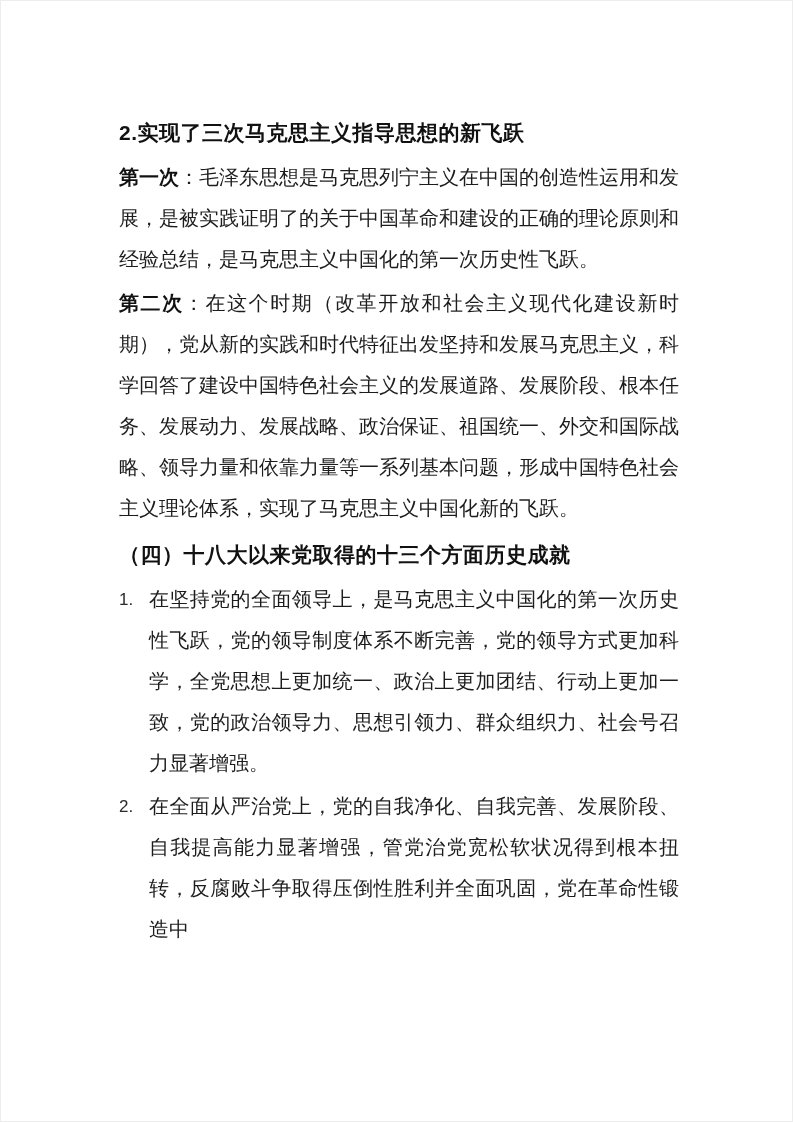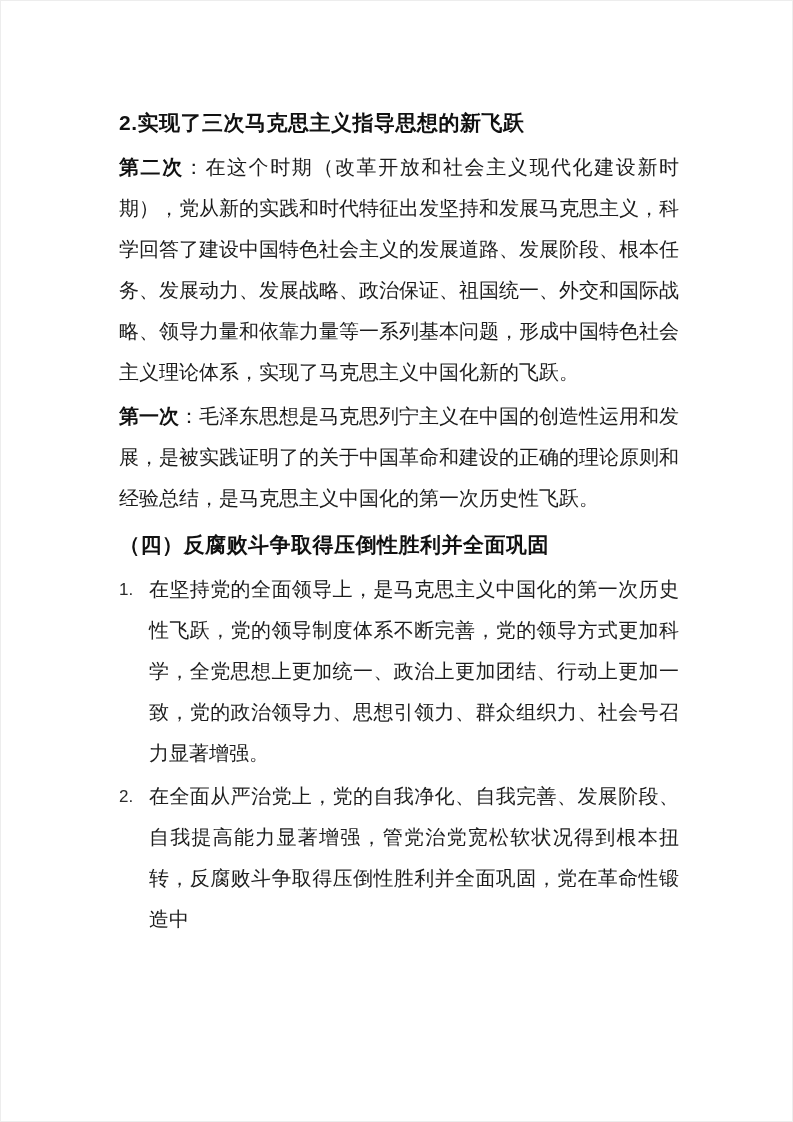--- a/index.html
+++ b/index.html
@@ -12,21 +12,21 @@
     height: 1122px;
     position: relative;
     box-sizing: border-box;
     border: 1px solid #ededed;
     font-family: "Liberation Serif", "DejaVu Serif", serif;
     color: #1c1c1c;
     overflow: hidden;
   }
   .doc-content {
     position: absolute;
-    top: 96px;
+    top: 106px;
     left: 118px;
     width: 560px;
   }
   .doc-heading {
     font-family: "Liberation Sans", "DejaVu Sans", sans-serif;
     font-weight: 700;
     font-size: 21px;
     line-height: 41px;
     margin: 5px 0 4px 0;
     color: #111111;
@@ -71,26 +71,26 @@
     text-justify: inter-ideograph;
   }
 </style>
 </head>
 <body>
 
 <div class="doc-content">
 
   <h3 class="doc-heading">2.实现了三次马克思主义指导思想的新飞跃</h3>
 
+  <p class="doc-para"><span class="lead">第一次</span><span>：毛泽东思想是马克思列宁主义在中国的创造性运用和发展，是被实践证明了的关于中国革命和建设的正确的理论原则和经验总结，是马克思主义中国化的第一次历史性飞跃。</span></p>
+
   <p class="doc-para"><span class="lead">第二次</span><span>：在这个时期（改革开放和社会主义现代化建设新时期），党从新的实践和时代特征出发坚持和发展马克思主义，科学回答了建设中国特色社会主义的发展道路、发展阶段、根本任务、发展动力、发展战略、政治保证、祖国统一、外交和国际战略、领导力量和依靠力量等一系列基本问题，形成中国特色社会主义理论体系，实现了马克思主义中国化新的飞跃。</span></p>
 
-  <p class="doc-para"><span class="lead">第一次</span><span>：毛泽东思想是马克思列宁主义在中国的创造性运用和发展，是被实践证明了的关于中国革命和建设的正确的理论原则和经验总结，是马克思主义中国化的第一次历史性飞跃。</span></p>
 
-
-  <h3 class="doc-heading">（四）反腐败斗争取得压倒性胜利并全面巩固</h3>
+  <h3 class="doc-heading">（四）十八大以来党取得的十三个方面历史成就</h3>
 
   <ol class="doc-list">
     <li>
       <span class="li-number">1.</span>
       <span class="li-text">在坚持党的全面领导上，是马克思主义中国化的第一次历史性飞跃，党的领导制度体系不断完善，党的领导方式更加科学，全党思想上更加统一、政治上更加团结、行动上更加一致，党的政治领导力、思想引领力、群众组织力、社会号召力显著增强。</span>
     </li>
     <li>
       <span class="li-number">2.</span>
       <span class="li-text">在全面从严治党上，党的自我净化、自我完善、发展阶段、自我提高能力显著增强，管党治党宽松软状况得到根本扭转，反腐败斗争取得压倒性胜利并全面巩固，党在革命性锻造中</span>
     </li>

